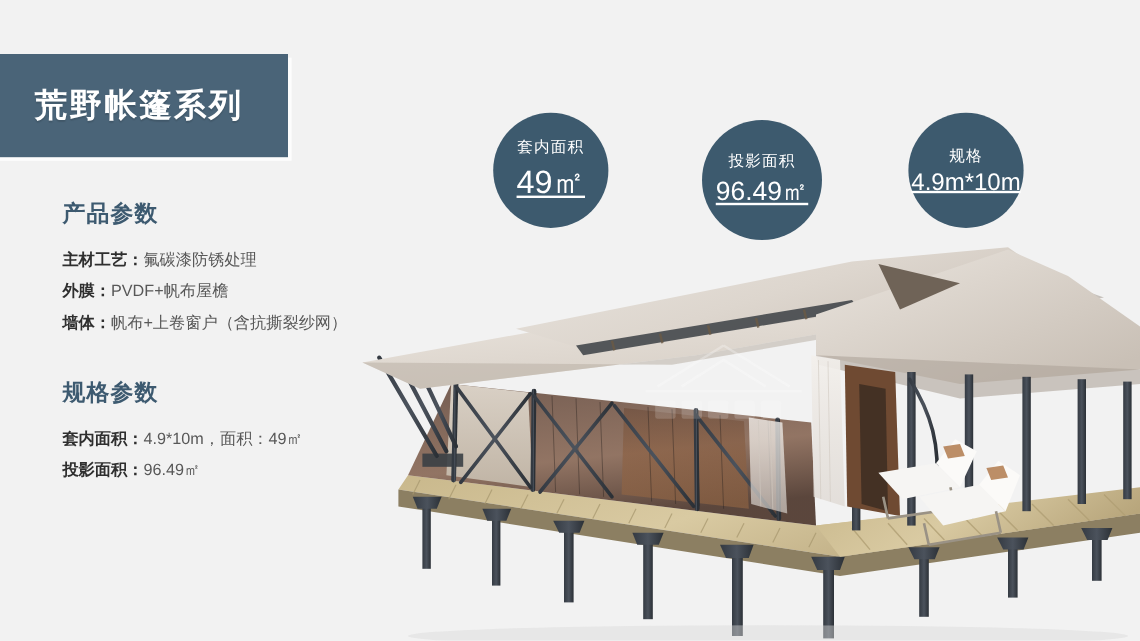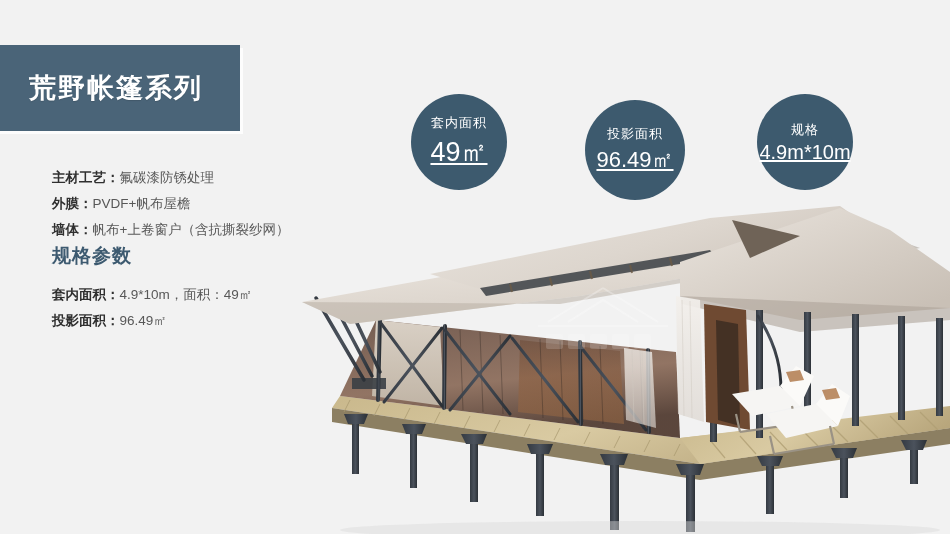--- a/index.html
+++ b/index.html
@@ -25,21 +25,21 @@
 
   
   .spec-col{ position:absolute; left:52px; top:165px; width:300px; }
   .sec-heading{
     color:#3d5a70; font-size:19px; font-weight:bold; letter-spacing:1px;
     margin-bottom:13px;
   }
   .spec-line{ font-size:13.5px; line-height:26px; color:#555; white-space:nowrap; }
   .spec-line .k{ color:#2f2f2f; font-weight:bold; }
   .spec-line .v{ color:#585858; }
-  .spec-group-2{ }
+  .spec-group-2{ margin-top:32px; }
 
   
   .circle{
     position:absolute; border-radius:50%;
     background:#3d5a6e; color:#fff;
     display:flex; flex-direction:column;
     align-items:center; justify-content:center;
   }
   .circle .c-label{ font-size:13px; color:#ffffff; margin-bottom:2px; letter-spacing:1px;font-family:Liberation Mono, monospace; }
   .circle .c-value{ font-size:27px; font-weight:500; letter-spacing:0px; white-space:nowrap;text-decoration:underline; }
@@ -61,20 +61,21 @@
 <body>
 
 <div id="page">
 
   <div class="title-banner">
     <span class="title-text">荒野帐篷系列</span>
   </div>
 
   <div class="spec-col">
 
+    <div class="sec-heading">产品参数</div>
 
     <div class="spec-line">
       <span class="k">主材工艺：</span><span class="v">氟碳漆防锈处理</span>
     </div>
     <div class="spec-line">
       <span class="k">外膜：</span><span class="v">PVDF+帆布屋檐</span>
     </div>
     <div class="spec-line">
       <span class="k">墙体：</span><span class="v">帆布+上卷窗户（含抗撕裂纱网）</span>
     </div>

